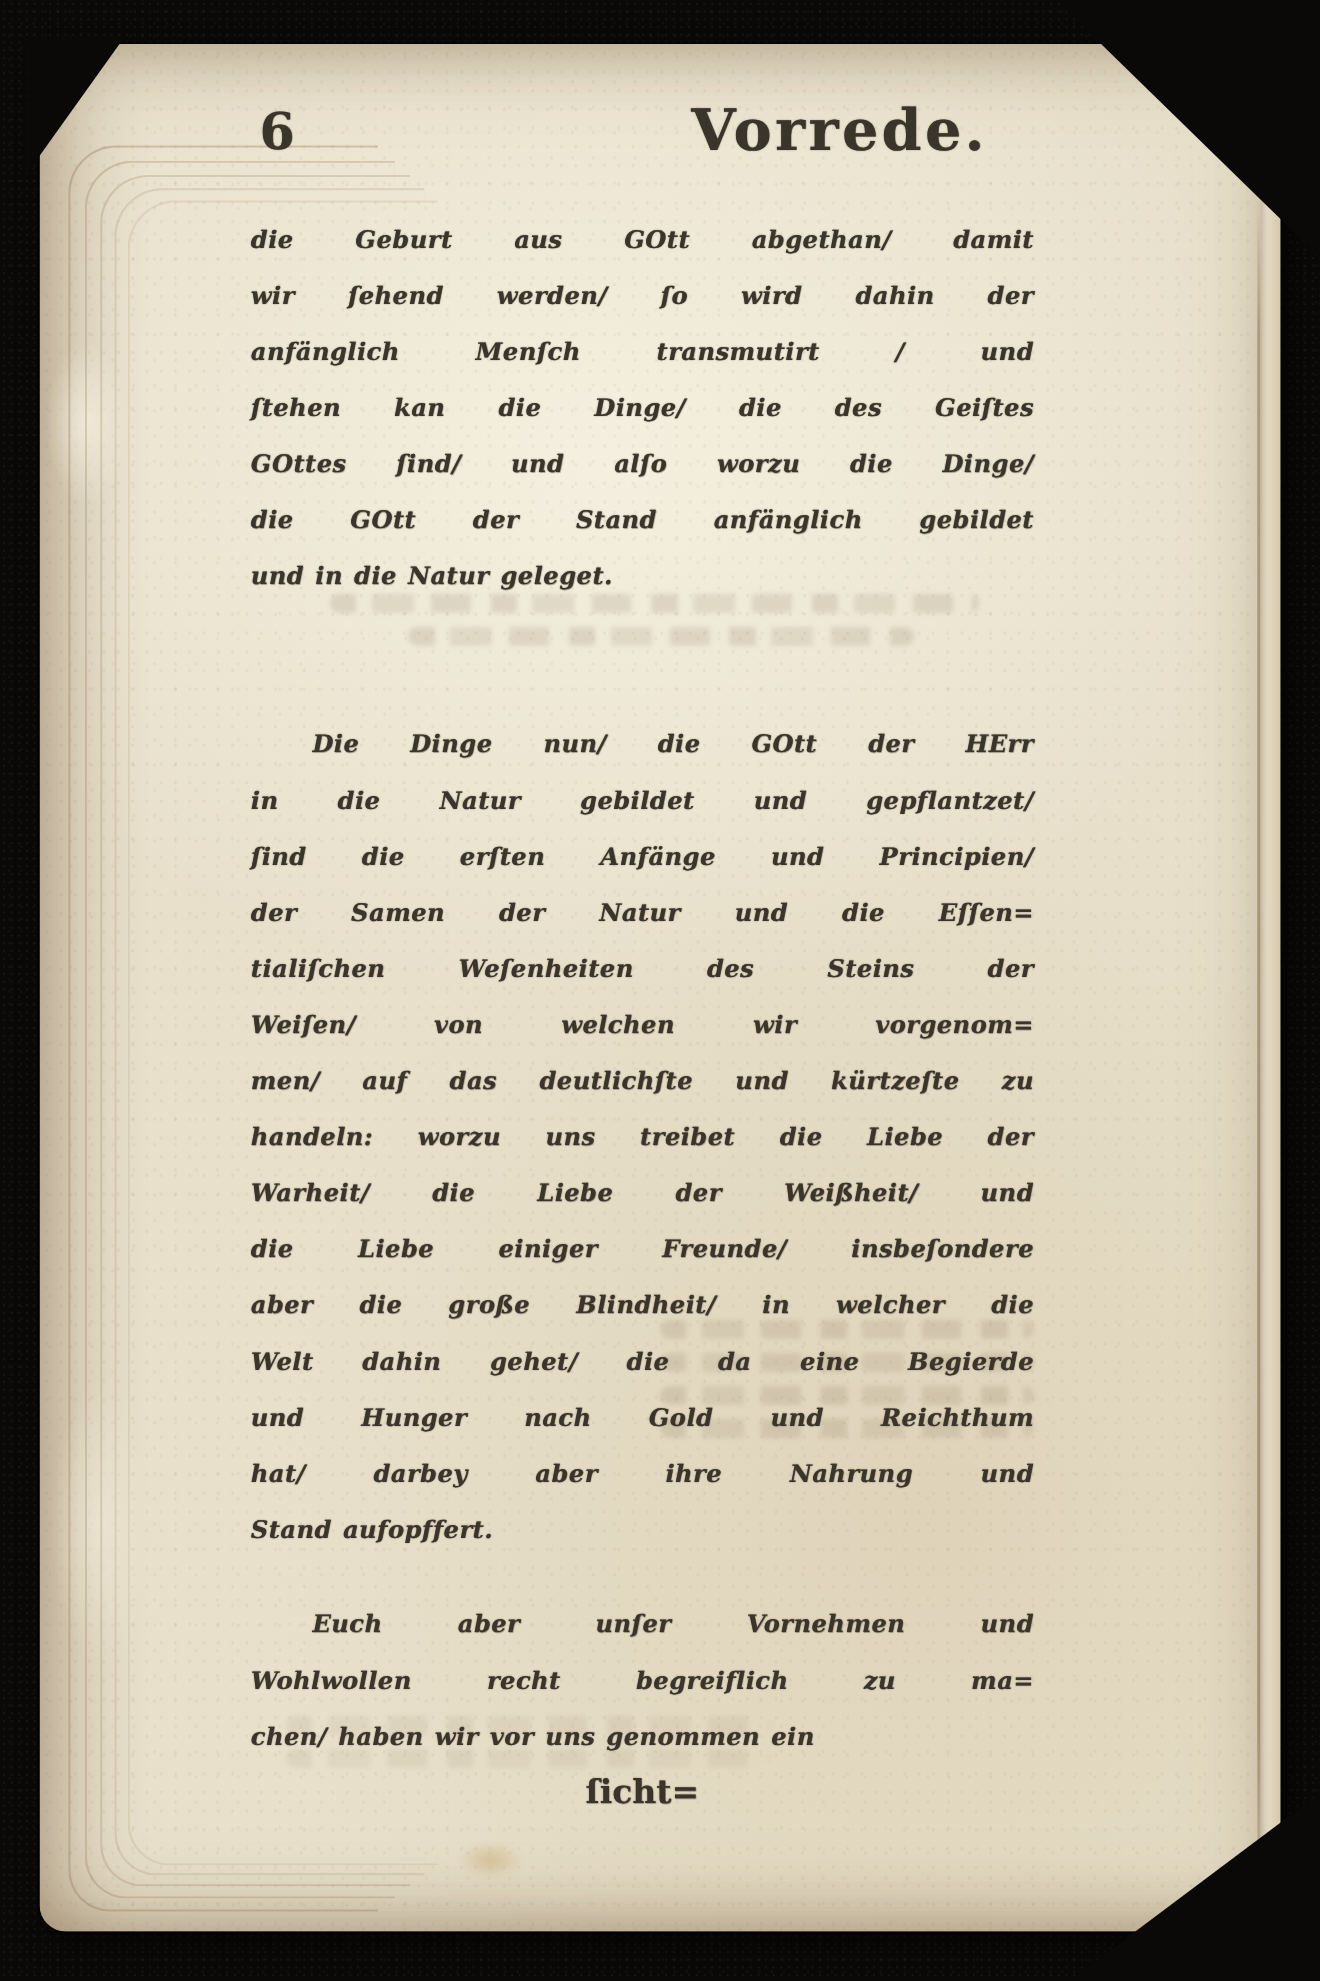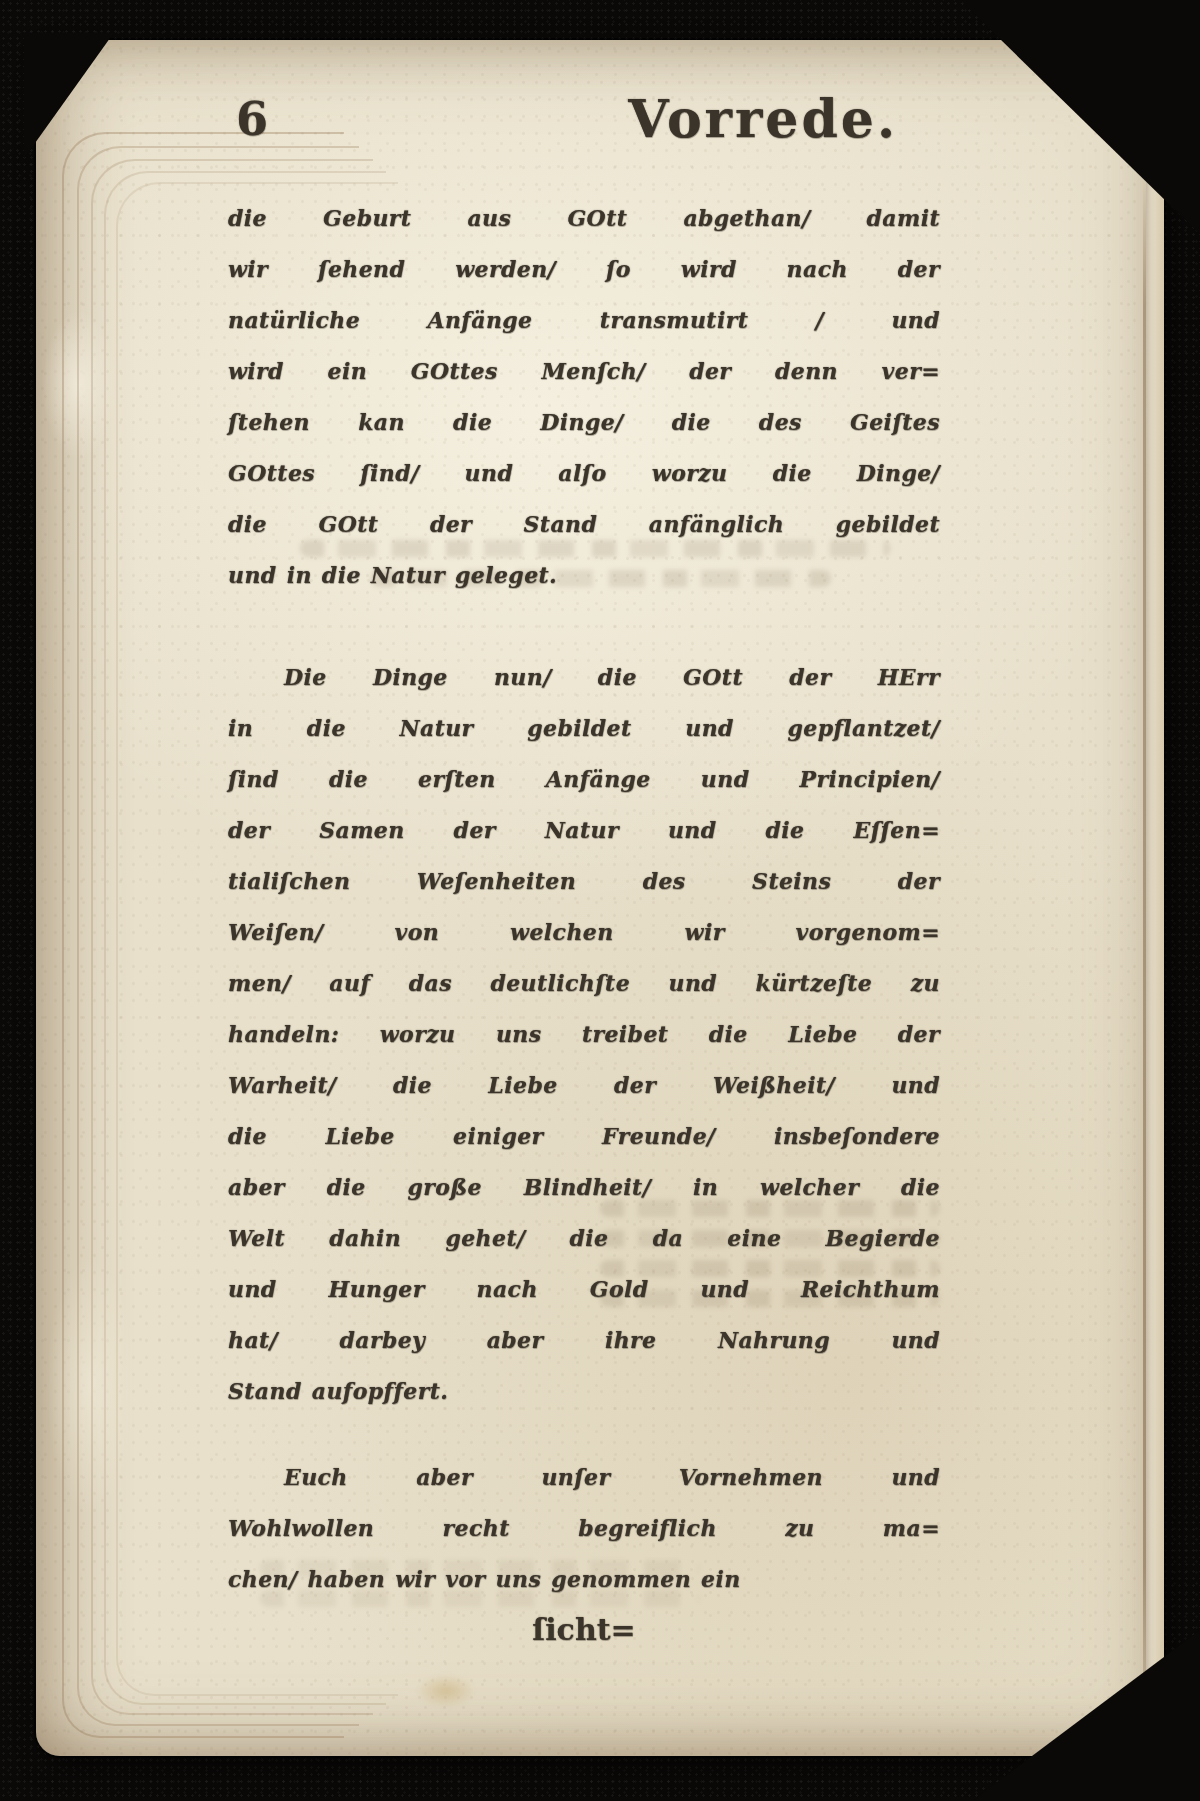--- a/index.html
+++ b/index.html
@@ -131,23 +131,22 @@
       <div class="gline"></div>
   </div>
 
   <div class="headrow ink">
     <div class="pageno">6</div>
     <div class="headtitle">Vorrede.</div>
   </div>
 
   <div class="para p1 ink">
     <div class="ln j">die Geburt aus GOtt abgethan/ damit</div>
-    <div class="ln j">wir ſehend werden/ ſo wird nach der</div>
-    <div class="ln j">natürliche Anfänge transmutirt / und</div>
-    <div class="ln j">wird ein GOttes Menſch/ der denn ver=</div>
+    <div class="ln j">wir ſehend werden/ ſo wird dahin der</div>
+    <div class="ln j">anfänglich Menſch transmutirt / und</div>
     <div class="ln j">ſtehen kan die Dinge/ die des Geiſtes</div>
     <div class="ln j">GOttes ſind/ und alſo worzu die Dinge/</div>
     <div class="ln j">die GOtt der Stand anfänglich gebildet</div>
     <div class="ln">und in die Natur geleget.</div>
   </div>
 
   <div class="para p2 ink">
     <div class="ln j indent">Die Dinge nun/ die GOtt der HErr</div>
     <div class="ln j">in die Natur gebildet und gepflantzet/</div>
     <div class="ln j">ſind die erſten Anfänge und Principien/</div>

